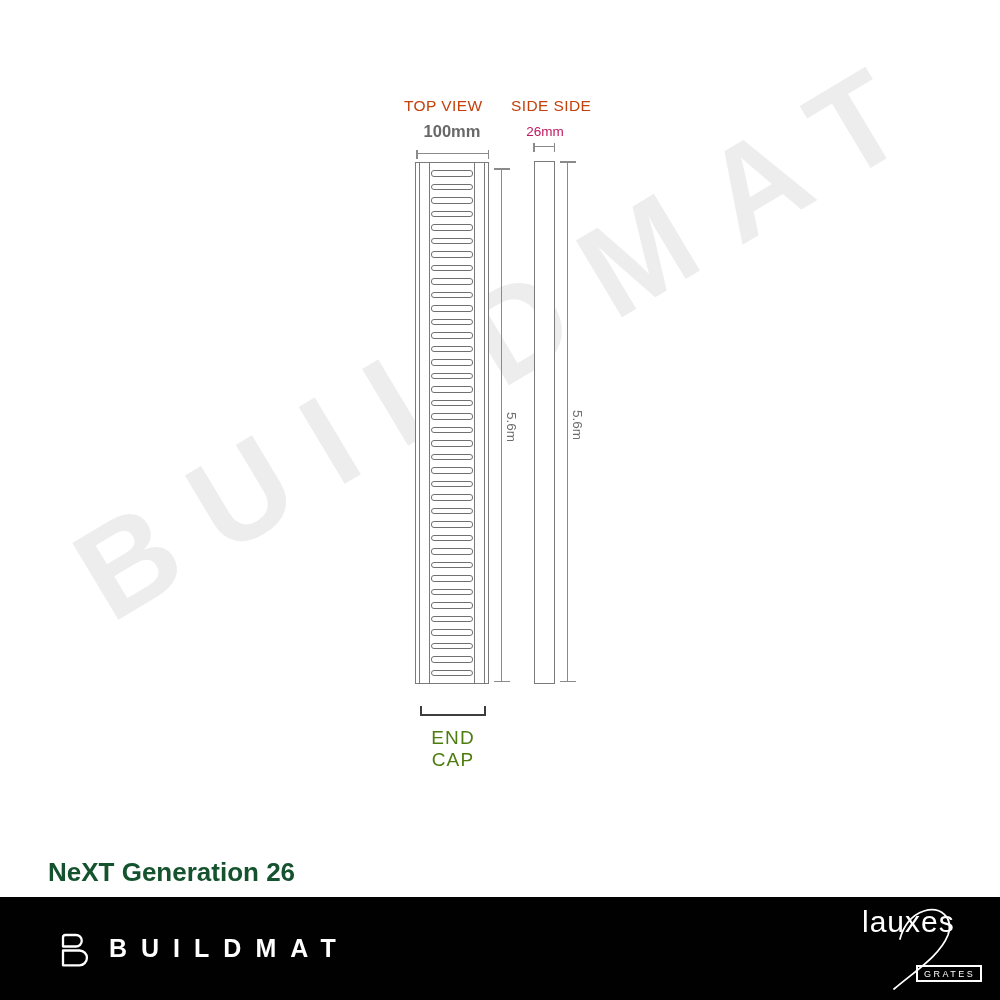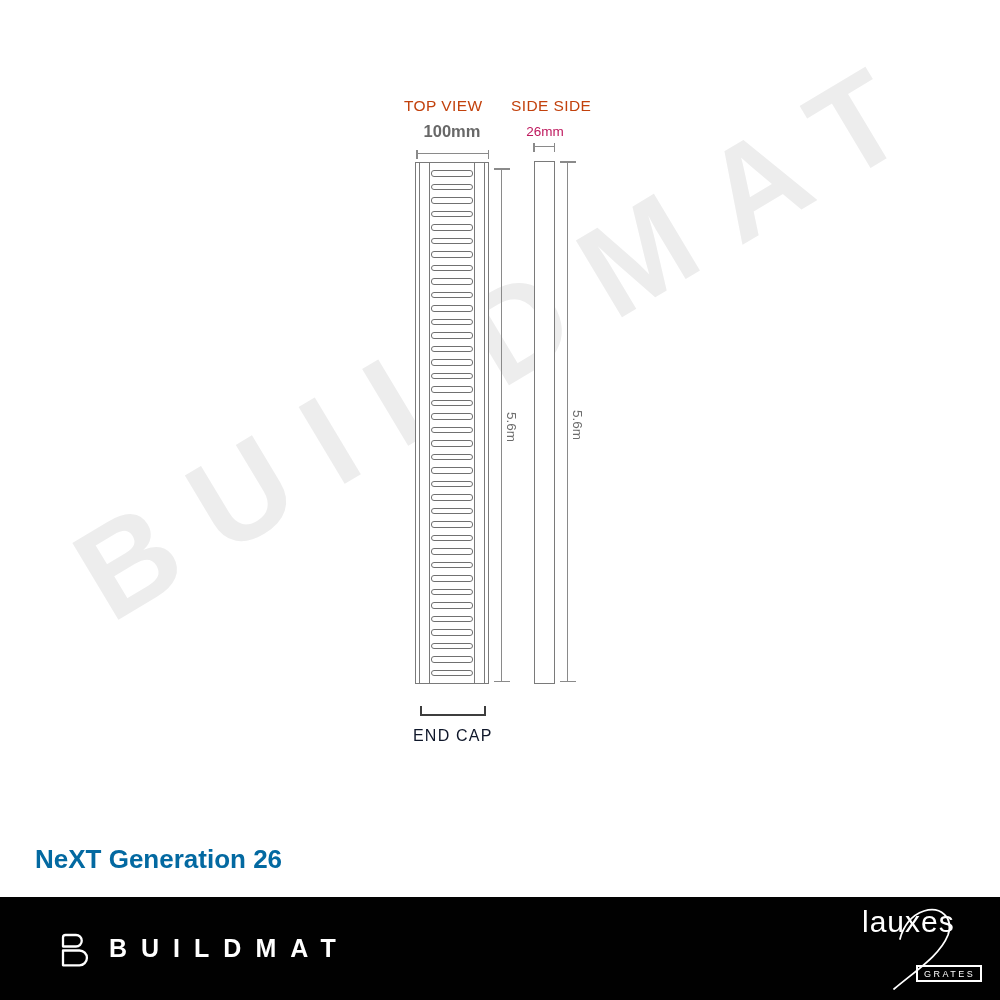--- a/index.html
+++ b/index.html
@@ -76,28 +76,28 @@
     border:1.5px solid #7a7a7a;background:#ffffff;box-sizing:border-box;z-index:1;
   }
 
   
   .endcap-bracket{
     position:absolute;left:420px;top:706px;width:66px;height:10px;
     border-left:2px solid #3d3d3d;border-right:2px solid #3d3d3d;border-bottom:2px solid #3d3d3d;
     box-sizing:border-box;z-index:2;
   }
   .endcap-label{
-    position:absolute;left:413px;top:727px;width:80px;text-align:left;
-    font-size:16px;letter-spacing:1.2px;color:#0f172a;z-index:3;
+    position:absolute;left:413px;top:727px;width:80px;text-align:center;
+    font-size:19px;letter-spacing:1.2px;color:#4d7c0f;z-index:3;
   }
 
   
   .product-title{
-    position:absolute;left:33px;top:842px;margin:2px;
-    font-size:26px;font-weight:bold;color:#0369a1;z-index:3;
+    position:absolute;left:33px;top:842px;margin:15px;
+    font-size:26px;font-weight:bold;color:#14532d;z-index:3;
   }
 
   
   .footer{
     position:absolute;left:0;top:897px;width:1000px;height:103px;background:#010101;z-index:4;
   }
   .bm-logo{
     position:absolute;left:56px;top:50%;transform:translateY(-50%);
     display:flex;align-items:center;gap:17px;
   }

